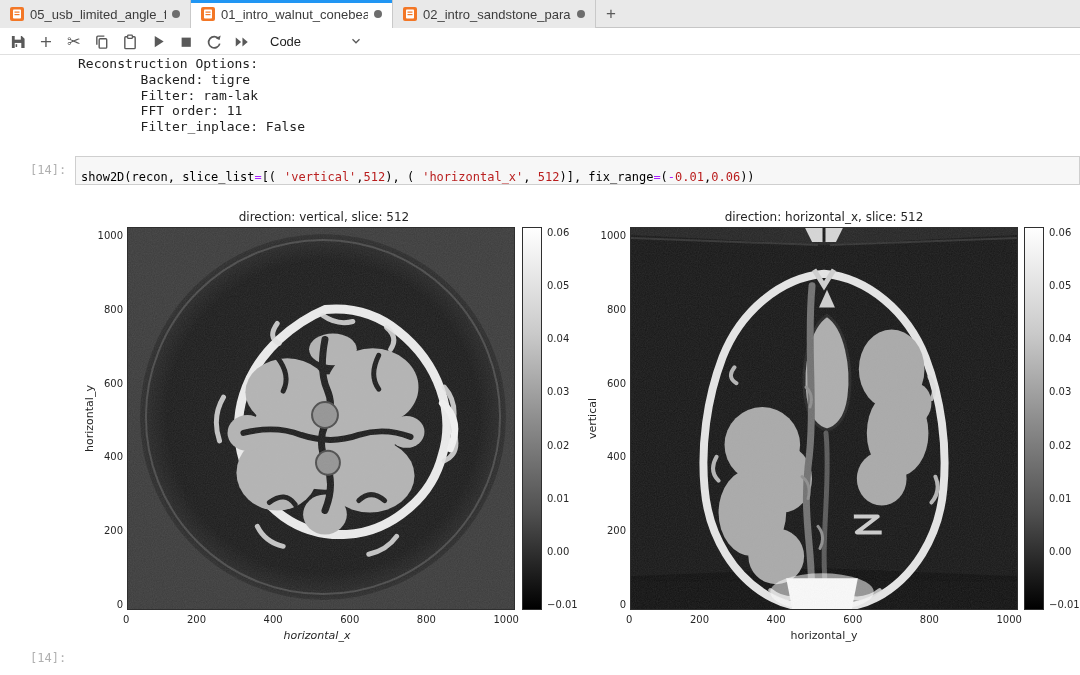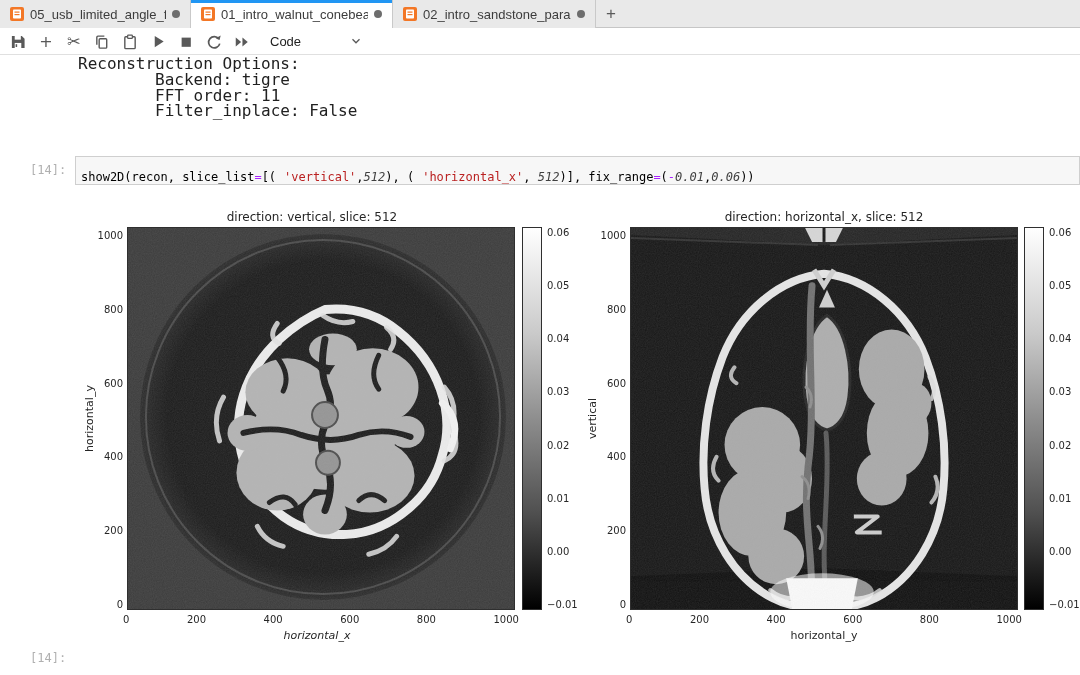--- a/index.html
+++ b/index.html
@@ -30,33 +30,33 @@
   .tbtn { width:28px; height:24px; display:flex; align-items:center; justify-content:center;
     cursor:pointer; color:#595959; }
   .tbtn svg { display:block; }
   .glyph-btn { font-size:16px; line-height:1; color:#595959; font-family:"DejaVu Sans",sans-serif; }
   .mode-select { display:flex; align-items:flex-start; margin-left:14px; cursor:pointer; }
   .mode-label { font-size:13px; color:#212121; }
   .mode-chevron { margin-left:48px; }
 
   
   .stream-output { position:absolute; left:78px; top:56px; font-family:"DejaVu Sans Mono","Liberation Mono",monospace;
-    font-size:16px; line-height:15.8px; color:#212121; }
+    font-size:13px; line-height:15.8px; color:#212121; }
   .stream-output span { display:block; white-space:pre; }
 
   .code-cell { position:absolute; left:0; top:156px; width:1080px; height:29px; }
   .prompt { position:absolute; left:30px; top:7px; font-family:"DejaVu Sans Mono","Liberation Mono",monospace;
     font-size:12px; color:#b0b0b0; }
   .cell-input { position:absolute; left:75px; top:0; right:0; height:29px; background:#f7f7f7;
     border:1px solid #cfcfcf; display:flex; align-items:flex-end; padding-left:5px;
     font-family:"DejaVu Sans Mono","Liberation Mono",monospace; font-size:12px; color:#000; cursor:text; }
   .cell-input span { white-space:pre; }
   .tok-o { color:#aa22ff; }
   .tok-s { color:#ba2121;margin-left:8px; }
-  .tok-n { color:#404040;font-style:italic; }
+  .tok-n { color:#b91c1c; }
 
   
   .figure { position:absolute; left:0; top:204px; width:1080px; height:442px; background:#fff; }
   .plot-title { position:absolute; top:6px; height:15px; text-align:center; font-size:12px; color:#262626;
     font-family:"DejaVu Sans","Liberation Sans",sans-serif; }
   .axes { position:absolute; top:23px; width:388px; height:383px; border:1px solid #2f2f2f; background:#1a1a1a; }
   .axes svg { display:block; width:100%; height:100%; }
   .ytick-col { position:absolute; top:23px; width:35px; height:383px; display:flex; flex-direction:column;
     justify-content:space-between; align-items:flex-end; padding-top:3px; font-size:10px; color:#262626;
     font-family:"DejaVu Sans","Liberation Sans",sans-serif; }
@@ -174,20 +174,21 @@
       <span class="mode-label">Code</span>
       <svg class="mode-chevron" width="14" height="14" viewBox="0 0 16 16">
         <path d="M4 6 L8 10 L12 6" fill="none" stroke="#595959" stroke-width="1.5"></path>
       </svg>
     </div>
   </div>
 
   <div class="stream-output">
       <span class="out-line">Reconstruction Options:</span>
       <span class="out-line">        Backend: tigre</span>
+      <span class="out-line">        Filter: ram-lak</span>
       <span class="out-line">        FFT order: 11</span>
       <span class="out-line">        Filter_inplace: False</span>
     </div>
 
   <div class="code-cell">
     <span class="prompt">[14]:</span>
     <div class="cell-input">
       <span>show2D(recon, slice_list</span>
         <span class="tok-o">=</span>
         <span>[(</span>
@@ -204,21 +205,21 @@
         <span class="tok-o">-</span>
         <span class="tok-n">0.01</span>
         <span>,</span>
         <span class="tok-n">0.06</span>
         <span>))</span>
     </div>
   </div>
 
   <div class="figure">
 
-    <div class="plot-title" style="left:118px; width:388px;">direction: vertical, slice: 512</div>
+    <div class="plot-title" style="left:130px; width:388px;">direction: vertical, slice: 512</div>
     <div class="ylabel" style="left:82px;">
         <span>horizontal_y</span>
       </div>
     <div class="ytick-col" style="left:88px;">
         <span>1000</span>
         <span>800</span>
         <span>600</span>
         <span>400</span>
         <span>200</span>
         <span>0</span>

